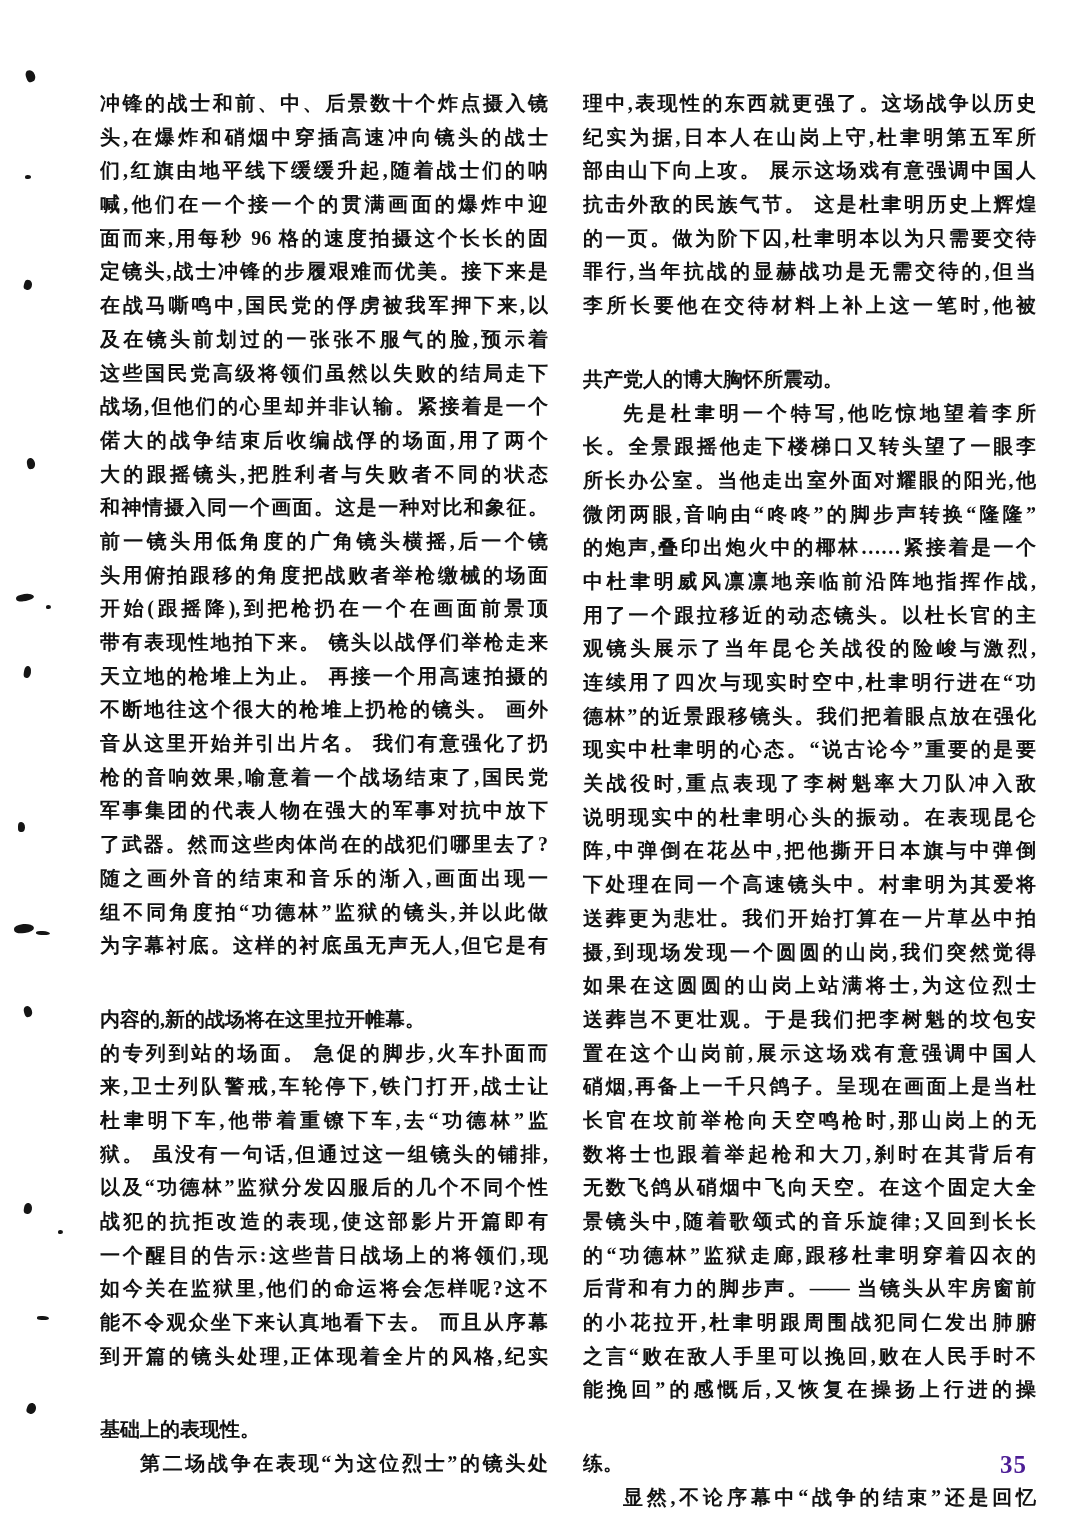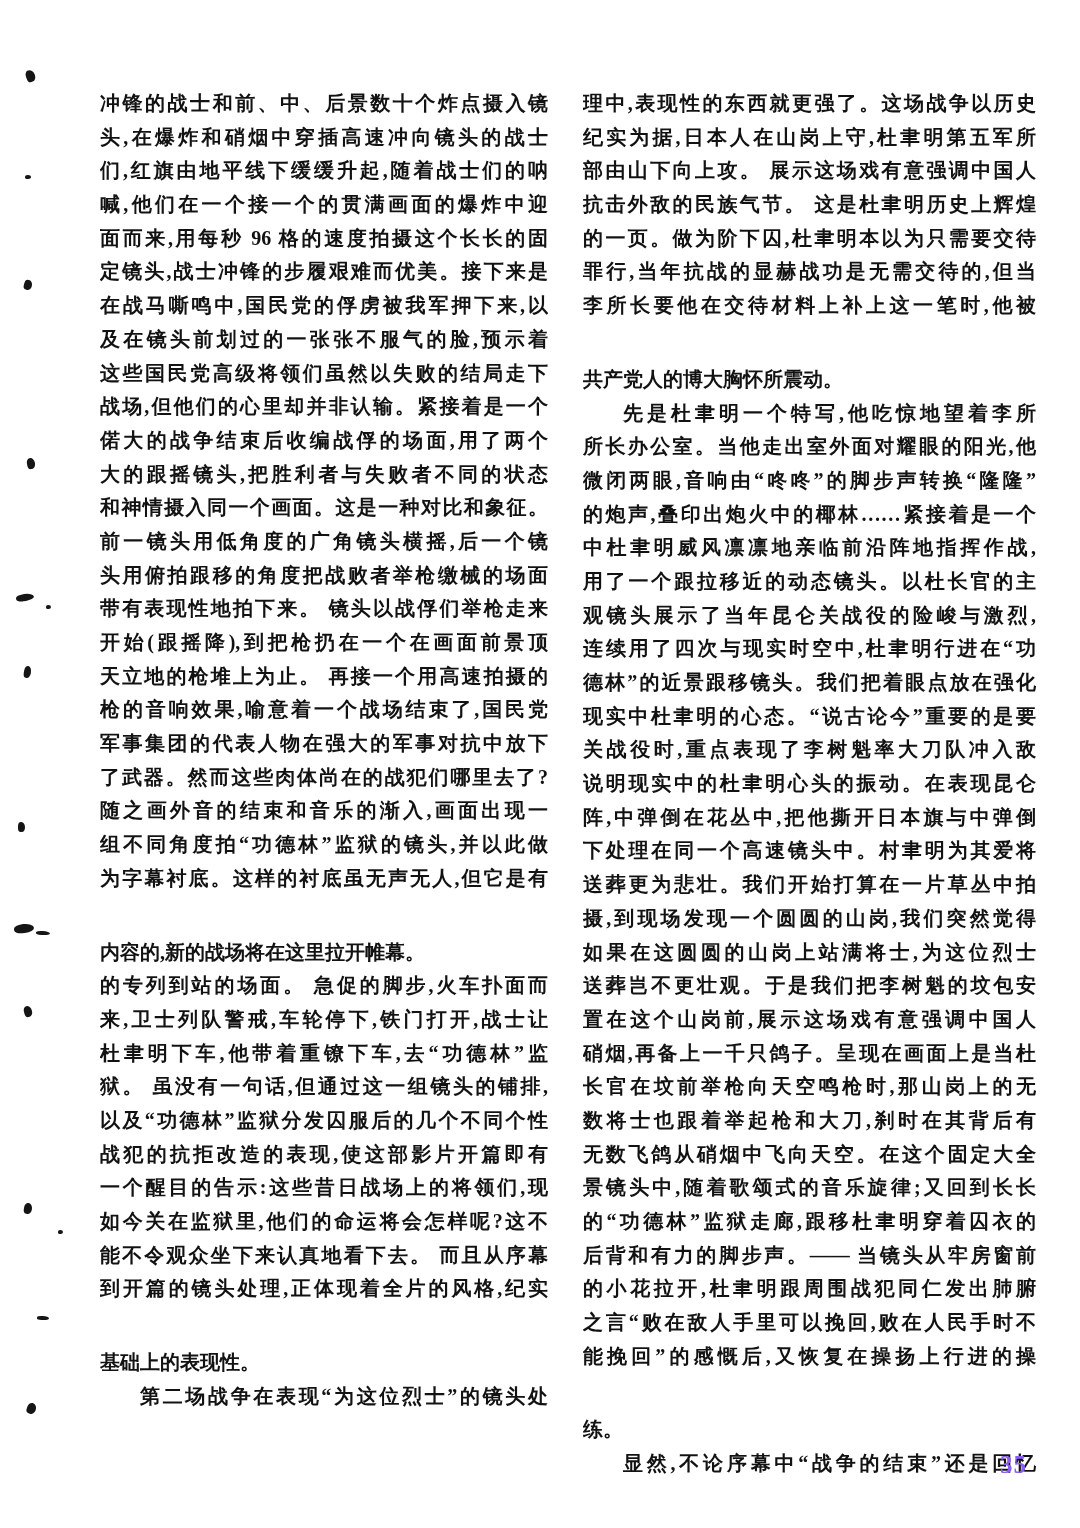--- a/index.html
+++ b/index.html
@@ -33,21 +33,21 @@
     text-align-last: justify;
     text-justify: inter-character;
     white-space: nowrap;
   }
   .line.indent { text-indent: 2em; }
   .line.end { text-align-last: left; margin-top: 40px; }
   .page-number {
     position: absolute;
     left: 1000px;
     top: 1451px;
-    color: #8b5cf6;
+    color: #4c1d95;
     font-size: 25px;
     font-weight: 600;
     letter-spacing: 1px;
     font-family: "Liberation Serif", "DejaVu Serif", serif;
   }
   .mark {
     position: absolute;
     background: #151515;
     border-radius: 45% 55% 50% 40%;
   }
@@ -65,23 +65,25 @@
       <div class="line">定镜头,战士冲锋的步履艰难而优美。接下来是</div>
       <div class="line">在战马嘶鸣中,国民党的俘虏被我军押下来,以</div>
       <div class="line">及在镜头前划过的一张张不服气的脸,预示着</div>
       <div class="line">这些国民党高级将领们虽然以失败的结局走下</div>
       <div class="line">战场,但他们的心里却并非认输。紧接着是一个</div>
       <div class="line">偌大的战争结束后收编战俘的场面,用了两个</div>
       <div class="line">大的跟摇镜头,把胜利者与失败者不同的状态</div>
       <div class="line">和神情摄入同一个画面。这是一种对比和象征。</div>
       <div class="line">前一镜头用低角度的广角镜头横摇,后一个镜</div>
       <div class="line">头用俯拍跟移的角度把战败者举枪缴械的场面</div>
+      <div class="line">开始(跟摇降),到把枪扔在一个在画面前景顶</div>
       <div class="line">带有表现性地拍下来。 镜头以战俘们举枪走来</div>
-      <div class="line">开始(跟摇降),到把枪扔在一个在画面前景顶</div>
       <div class="line">天立地的枪堆上为止。 再接一个用高速拍摄的</div>
+      <div class="line">不断地往这个很大的枪堆上扔枪的镜头。 画外</div>
+      <div class="line">音从这里开始并引出片名。 我们有意强化了扔</div>
       <div class="line">枪的音响效果,喻意着一个战场结束了,国民党</div>
       <div class="line">军事集团的代表人物在强大的军事对抗中放下</div>
       <div class="line">了武器。然而这些肉体尚在的战犯们哪里去了?</div>
       <div class="line">随之画外音的结束和音乐的渐入,画面出现一</div>
       <div class="line">组不同角度拍“功德林”监狱的镜头,并以此做</div>
       <div class="line">为字幕衬底。这样的衬底虽无声无人,但它是有</div>
       <div class="line end">内容的,新的战场将在这里拉开帷幕。</div>
       <div class="line">的专列到站的场面。 急促的脚步,火车扑面而</div>
       <div class="line">来,卫士列队警戒,车轮停下,铁门打开,战士让</div>
       <div class="line">杜聿明下车,他带着重镣下车,去“功德林”监</div>
@@ -98,20 +100,21 @@
   <div class="column col-right">
       <div class="line">理中,表现性的东西就更强了。这场战争以历史</div>
       <div class="line">纪实为据,日本人在山岗上守,杜聿明第五军所</div>
       <div class="line">部由山下向上攻。 展示这场戏有意强调中国人</div>
       <div class="line">抗击外敌的民族气节。 这是杜聿明历史上辉煌</div>
       <div class="line">的一页。做为阶下囚,杜聿明本以为只需要交待</div>
       <div class="line">罪行,当年抗战的显赫战功是无需交待的,但当</div>
       <div class="line">李所长要他在交待材料上补上这一笔时,他被</div>
       <div class="line end">共产党人的博大胸怀所震动。</div>
       <div class="line indent">先是杜聿明一个特写,他吃惊地望着李所</div>
+      <div class="line">长。全景跟摇他走下楼梯口又转头望了一眼李</div>
       <div class="line">所长办公室。当他走出室外面对耀眼的阳光,他</div>
       <div class="line">微闭两眼,音响由“咚咚”的脚步声转换“隆隆”</div>
       <div class="line">的炮声,叠印出炮火中的椰林……紧接着是一个</div>
       <div class="line">中杜聿明威风凛凛地亲临前沿阵地指挥作战,</div>
       <div class="line">用了一个跟拉移近的动态镜头。以杜长官的主</div>
       <div class="line">观镜头展示了当年昆仑关战役的险峻与激烈,</div>
       <div class="line">连续用了四次与现实时空中,杜聿明行进在“功</div>
       <div class="line">德林”的近景跟移镜头。我们把着眼点放在强化</div>
       <div class="line">现实中杜聿明的心态。“说古论今”重要的是要</div>
       <div class="line">关战役时,重点表现了李树魁率大刀队冲入敌</div>

